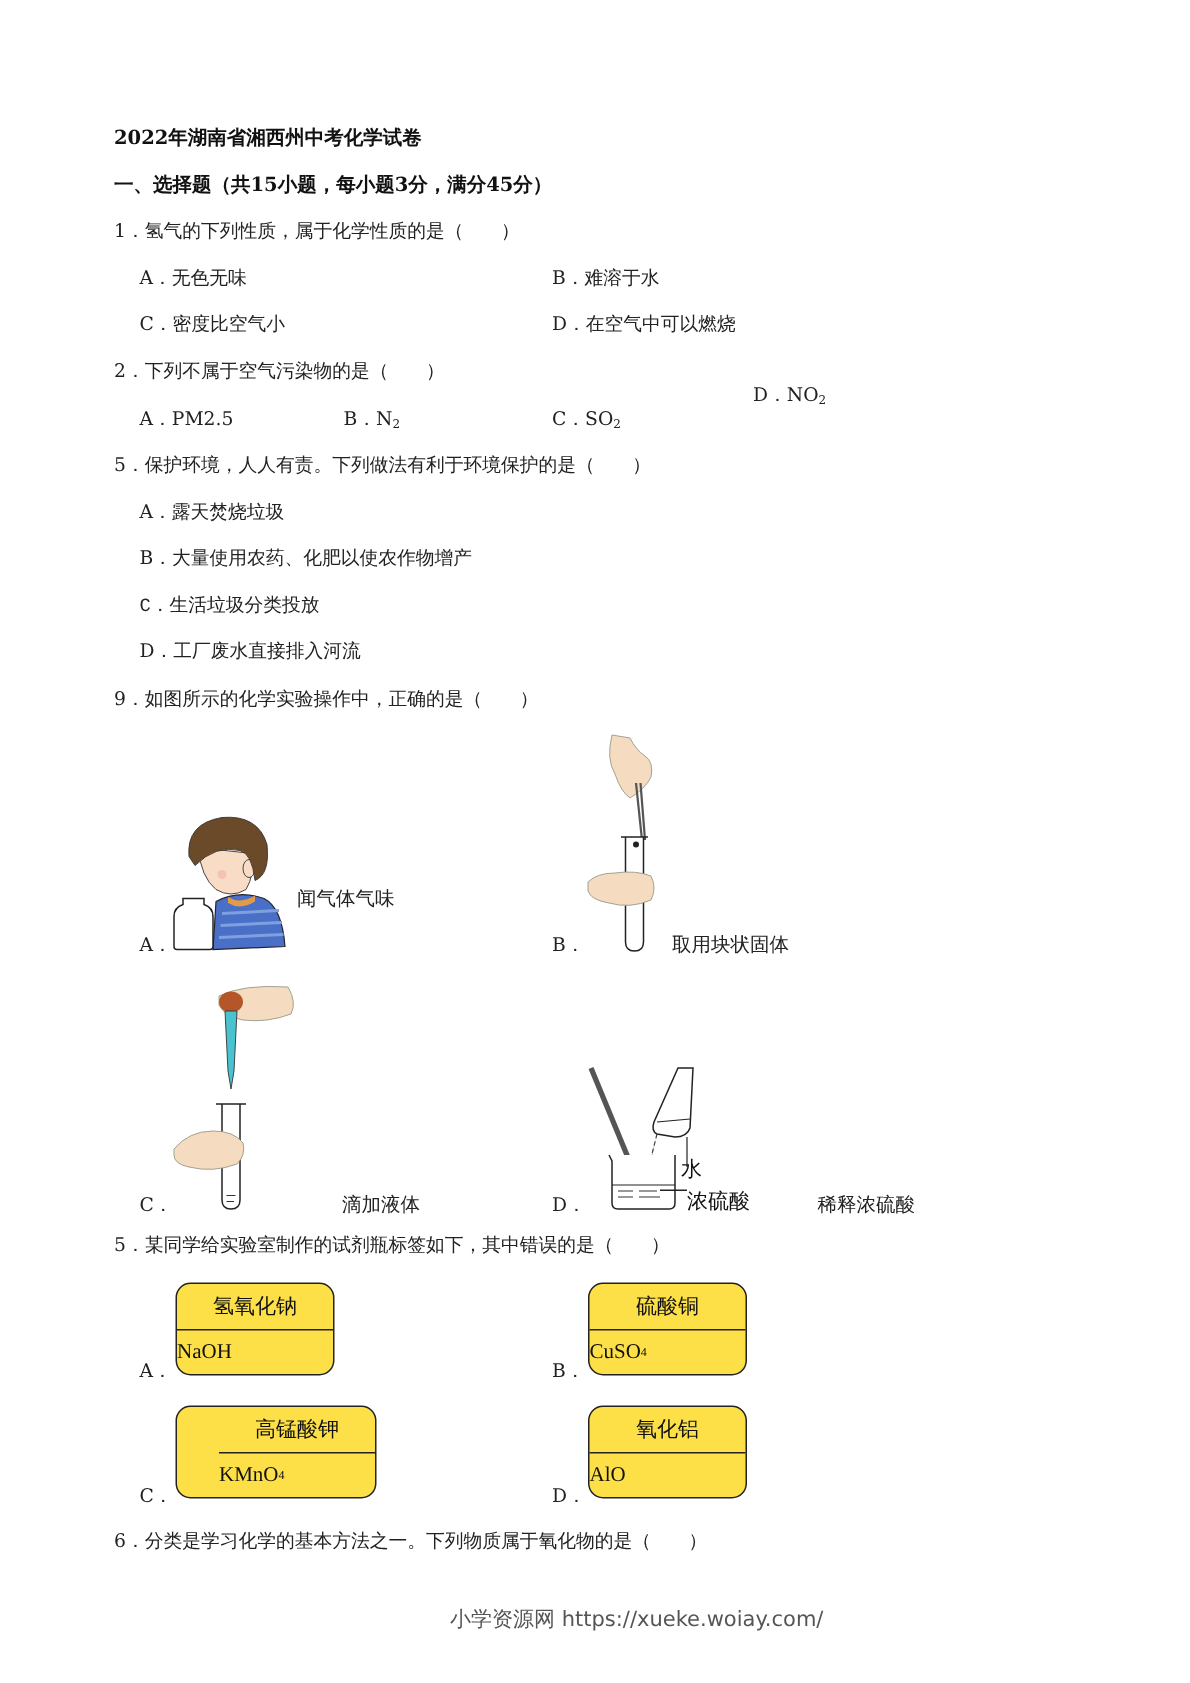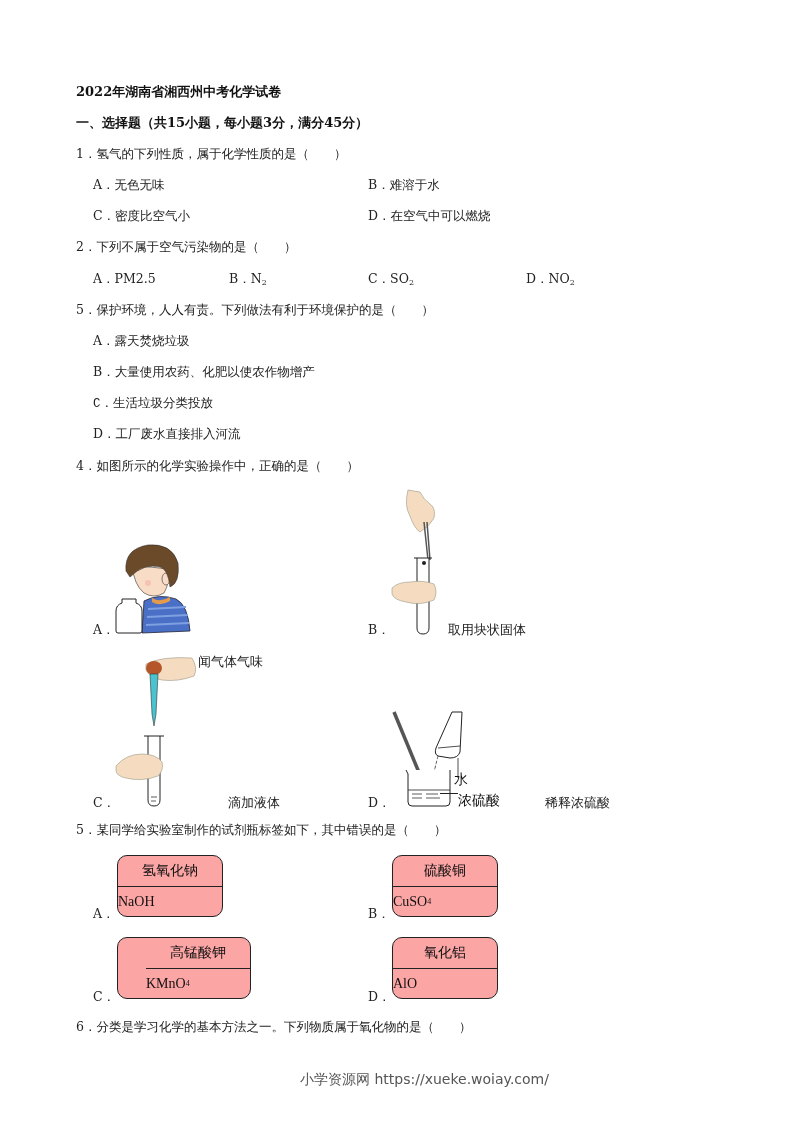--- a/index.html
+++ b/index.html
@@ -5,21 +5,21 @@
   html, body { margin:0; padding:0; background:#fff; }
   body { width:793px; height:1122px; position:relative; overflow:hidden;
          font-family:"DejaVu Serif","Liberation Serif",serif; color:#222; }
   .abs { position:absolute; white-space:nowrap; }
   .title { font-size:13px; font-weight:bold; color:#111; }
   .q { font-size:12.5px; color:#222; }
   .opt { font-size:12.5px; color:#222; }
   sub { font-size:8px; vertical-align:-2px; }
   .caption { font-size:13px; color:#222; }
   .label-box { position:absolute; width:104px; height:60px; border:1.3px solid #222; border-radius:10px;
-               background:#fca5a5; font-family:"DejaVu Sans","Liberation Sans",sans-serif; }
+               background:#fde047; font-family:"DejaVu Sans","Liberation Sans",sans-serif; }
   .label-box .top { height:30px; border-bottom:1.3px solid #222; display:flex; align-items:center; justify-content:center; font-size:14px; color:#111; }
   .label-box .bot { height:29px; display:flex; align-items:center; font-size:14px;
                     font-family:"Liberation Serif","DejaVu Serif",serif; color:#111; }
   .footer { font-family:"DejaVu Sans","Liberation Sans",sans-serif; font-size:14px; color:#555;padding-left:28px; }
 </style>
 </head>
 <body>
 
 <div class="abs title" style="left:76px;top:83px;">2022年湖南省湘西州中考化学试卷</div>
 <div class="abs title" style="left:76px;top:114px;">一、选择题（共15小题，每小题3分，满分45分）</div>
@@ -36,53 +36,53 @@
   <div class="abs q" style="left:76px;top:239px;">2．下列不属于空气污染物的是（　　）</div>
   <div class="abs opt" style="left:93px;top:271px;">
     <span>A．</span><span>PM2.5</span>
   </div>
   <div class="abs opt" style="left:229px;top:271px;">
     <span>B．</span><span>N</span><sub>2</sub>
   </div>
   <div class="abs opt" style="left:368px;top:271px;">
     <span>C．</span><span>SO</span><sub>2</sub>
   </div>
-  <div class="abs opt" style="left:502px;top:271px;margin-left:24px;">
+  <div class="abs opt" style="left:502px;top:255px;">
     <span>D．</span><span>NO</span><sub>2</sub>
   </div>
 </div>
 
 <div>
   <div class="abs q" style="left:76px;top:302px;">5．保护环境，人人有责。下列做法有利于环境保护的是（　　）</div>
   <div class="abs opt" style="left:93px;top:333px;">A．露天焚烧垃圾</div>
   <div class="abs opt" style="left:93px;top:364px;">B．大量使用农药、化肥以使农作物增产</div>
   <div class="abs opt" style="left:93px;top:395px;font-family:Liberation Mono, monospace;">C．生活垃圾分类投放</div>
   <div class="abs opt" style="left:93px;top:426px;">D．工厂废水直接排入河流</div>
 </div>
 
 <div>
-  <div class="abs q" style="left:76px;top:458px;">4．如图所示的化学实验操作中，正确的是（　　）</div>
+  <div class="abs q" style="left:76px;top:458px;">9．如图所示的化学实验操作中，正确的是（　　）</div>
 
   <div class="abs opt" style="left:93px;top:622px;">A．</div>
   <svg class="abs" style="left:114px;top:543px;" width="80" height="92" viewBox="0 0 80 92">
 
     <path d="M30 58 Q45 50 62 56 Q74 62 76 88 L28 90 Z" fill="#4a6fc7" stroke="#223" stroke-width="0.8"></path>
     <path d="M34 66 L72 64 M33 74 L74 72 M32 82 L75 80" stroke="#7fa0e0" stroke-width="2"></path>
 
     <path d="M38 55 Q46 60 56 54 L56 58 Q46 64 38 59 Z" fill="#e39a4a"></path>
 
     <path d="M18 22 Q20 42 30 50 Q40 56 50 50 Q56 40 54 26 Z" fill="#f8dcc6" stroke="#333" stroke-width="0.6"></path>
     <ellipse cx="52" cy="36" rx="4" ry="6" fill="#f8dcc6" stroke="#333" stroke-width="0.6"></ellipse>
     <circle cx="34" cy="40" r="3" fill="#f4b0a8" opacity="0.6"></circle>
 
     <path d="M12 28 Q10 6 34 2 Q58 0 64 20 Q66 40 56 44 Q54 26 46 24 Q30 20 16 34 Z" fill="#6b4a2a" stroke="#333" stroke-width="0.6"></path>
 
     <path d="M8 60 L8 56 L22 56 L22 60 Q28 62 28 68 L28 88 Q28 90 26 90 L4 90 Q2 90 2 88 L2 68 Q2 62 8 60 Z" fill="#fff" stroke="#222" stroke-width="1"></path>
   </svg>
-  <div class="abs caption" style="left:198px;top:653px;">闻气体气味</div>
+  <div class="abs caption" style="left:198px;top:590px;">闻气体气味</div>
 
   <div class="abs opt" style="left:368px;top:622px;">B．</div>
   <svg class="abs" style="left:390px;top:488px;" width="60" height="148" viewBox="0 0 60 148">
 
     <path d="M18 2 Q14 18 20 28 Q24 40 30 44 Q40 38 44 30 Q46 20 40 16 Q34 12 30 4 Z" fill="#f5dcc0" stroke="#998" stroke-width="0.6"></path>
 
     <path d="M34 34 L38 72 M37 34 L40 72" stroke="#555" stroke-width="1.5"></path>
 
     <path d="M27 70 L27 140 Q27 146 33 146 Q39 146 39 140 L39 70" fill="#fff" stroke="#222" stroke-width="1"></path>
     <line x1="24" y1="70" x2="42" y2="70" stroke="#222" stroke-width="1"></line>

